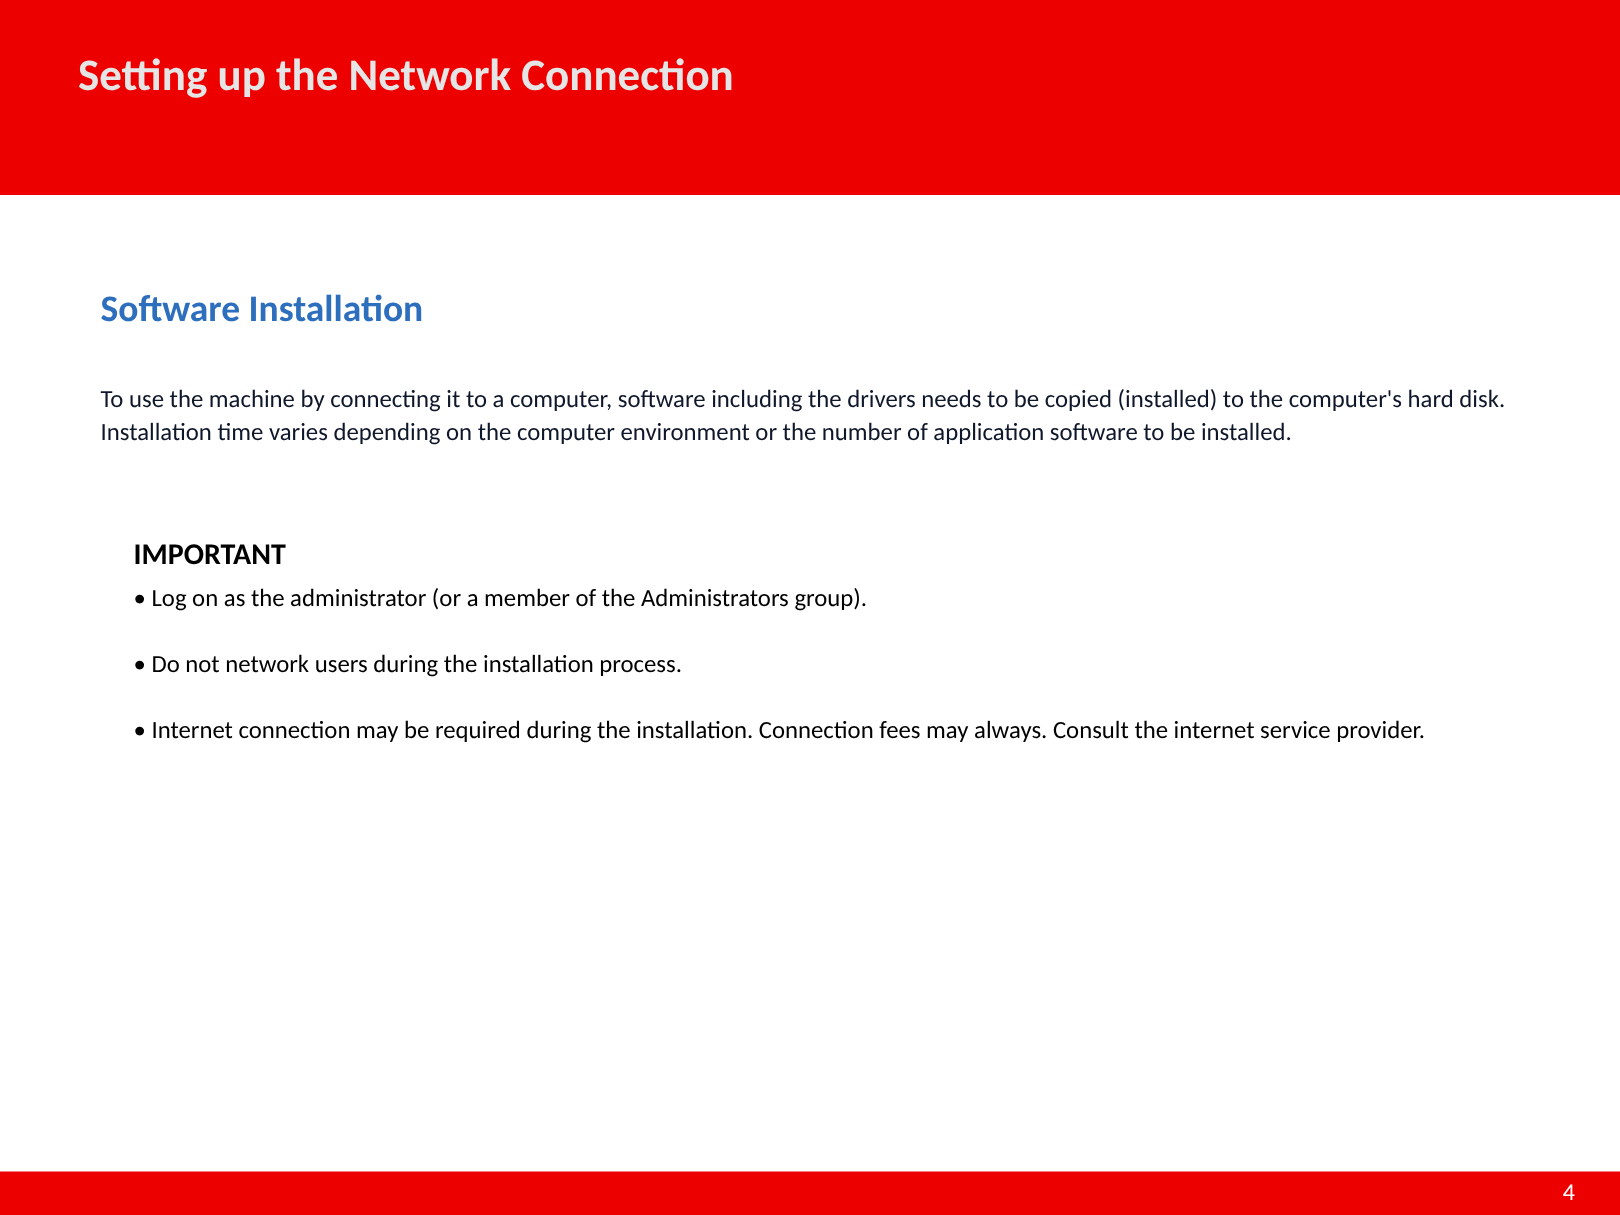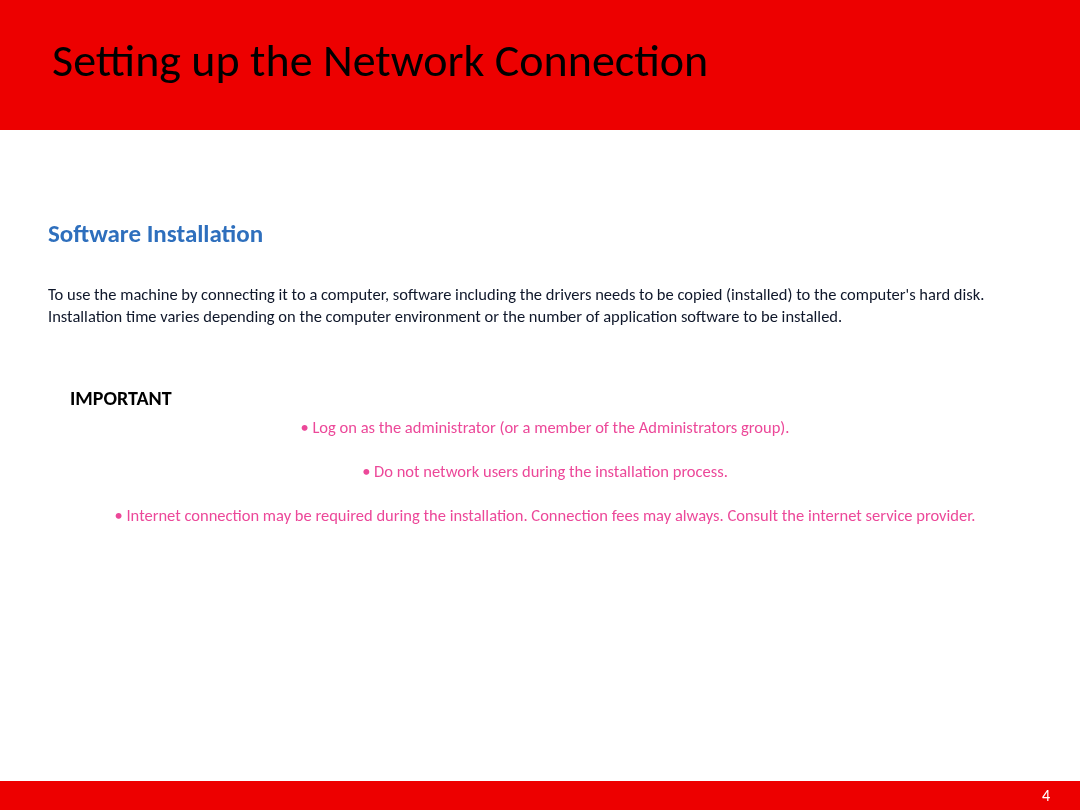--- a/index.html
+++ b/index.html
@@ -15,27 +15,26 @@
       position: relative;
       overflow: hidden;
     }
     .header {
       background: #ed0000;
       height: 130px;
       width: 100%;
       padding: 32px 52px;
     }
     .header-title {
-      color: #000000;
-      font-size: 46px;
-      font-weight: 400;
+      color: #e5e5e5;
+      font-size: 30px;
+      font-weight: 700;
     }
     .content {
-      padding: 60px 60px 0 48px;
-      margin-top: 28px;
+      padding: 60px 60px 0 67px;
     }
     .section-title {
       color: #2e6fbd;
       font-size: 25px;
       font-weight: 700;
       margin-bottom: 34px;
     }
     .intro-text {
       color: #0f172a;
       font-size: 16.5px;
@@ -45,25 +44,24 @@
     .important-section {
       padding-left: 22px;
     }
     .important-label {
       color: #000000;
       font-size: 20px;
       font-weight: 700;
       margin-bottom: 6px;
     }
     .bullet-item {
-      color: #ec4899;
+      color: #000000;
       font-size: 16.5px;
       line-height: 1.35;
       margin-bottom: 22px;
-      text-align: center;
     }
     .bullet-item:last-child {
       margin-bottom: 0;
     }
     .footer {
       position: absolute;
       bottom: 0;
       left: 0;
       width: 100%;
       height: 29px;

